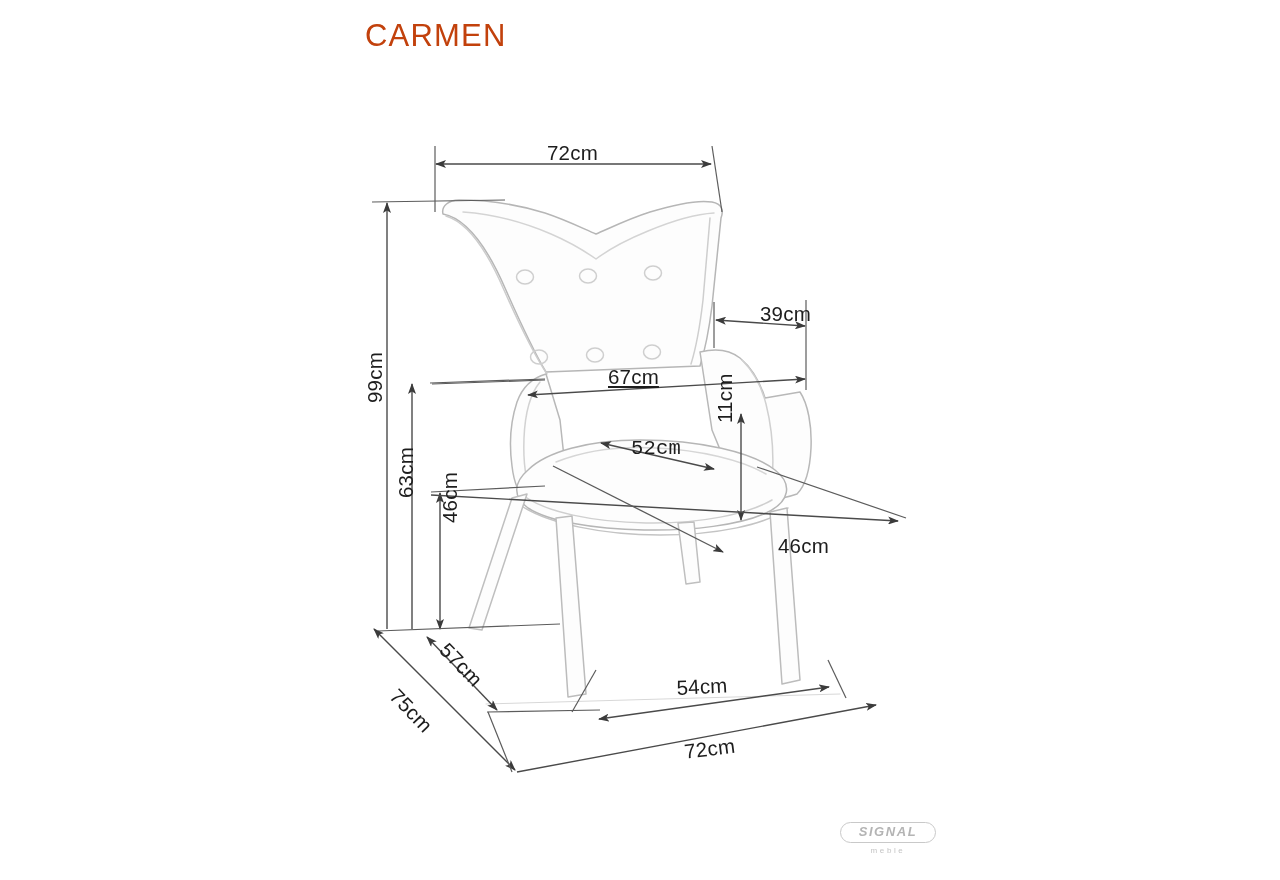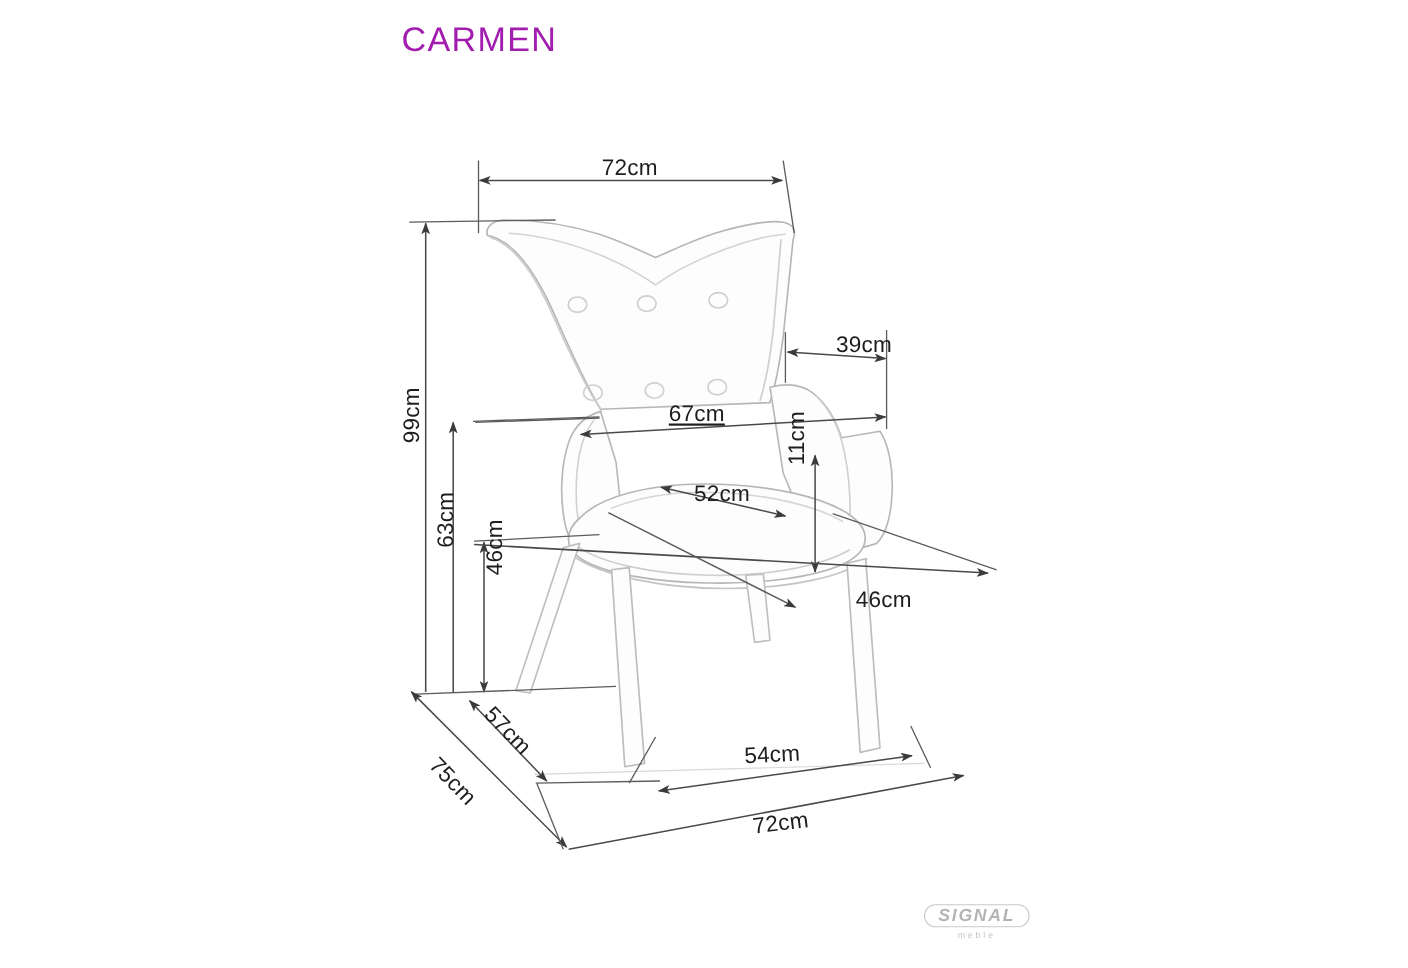--- a/index.html
+++ b/index.html
@@ -26,21 +26,21 @@
     width: 1280px;
     height: 880px;
     display: block;
   }
   .page-title {
     position: absolute;
     left: 365px;
     top: 18px;
     font-size: 31px;
     letter-spacing: 1.2px;
-    color: #a21caf;
+    color: #c2410c;
     font-family: "Liberation Sans", sans-serif;
     white-space: nowrap;
   }
   .dim-label {
     position: absolute;
     font-size: 20.5px;
     color: #1d1d1d;
     font-family: "Liberation Sans", sans-serif;
     white-space: nowrap;
     letter-spacing: 0.2px;
@@ -60,21 +60,21 @@
     border: 1.4px solid #c9c9c9;
     border-radius: 11px;
     box-sizing: border-box;
   }
   .brand-word {
     position: absolute;
     left: 0;
     top: 2px;
     width: 96px;
     text-align: center;
-    font-size: 16px;
+    font-size: 13px;
     font-weight: bold;
     font-style: italic;
     letter-spacing: 1.6px;
     color: #b4b4b4;
     font-family: "Liberation Sans", sans-serif;
   }
   .brand-sub {
     position: absolute;
     left: 0;
     top: 24px;
@@ -217,21 +217,21 @@
   </svg>
 
   <div class="page-title">CARMEN</div>
 
   <div class="dim-label" style="left:547px; top:141px;">72cm</div>
 
   <div class="dim-label" style="left:760px; top:302px;">39cm</div>
 
   <div class="dim-label" style="left:608px; top:365px;text-decoration:underline;">67cm</div>
 
-  <div class="dim-label" style="left:631px; top:437px;">52cm</div>
+  <div class="dim-label" style="left:631px; top:437px;font-family:Liberation Mono, monospace;">52cm</div>
 
   <div class="dim-label" style="left:713px; top:423px; transform:rotate(-90deg); transform-origin:left top;">11cm</div>
 
   <div class="dim-label" style="left:778px; top:534px;">46cm</div>
 
   <div class="dim-label" style="left:363px; top:403px; transform:rotate(-90deg); transform-origin:left top;">99cm</div>
 
   <div class="dim-label" style="left:394px; top:498px; transform:rotate(-90deg); transform-origin:left top;">63cm</div>
 
   <div class="dim-label" style="left:438px; top:523px; transform:rotate(-90deg); transform-origin:left top;">46cm</div>

